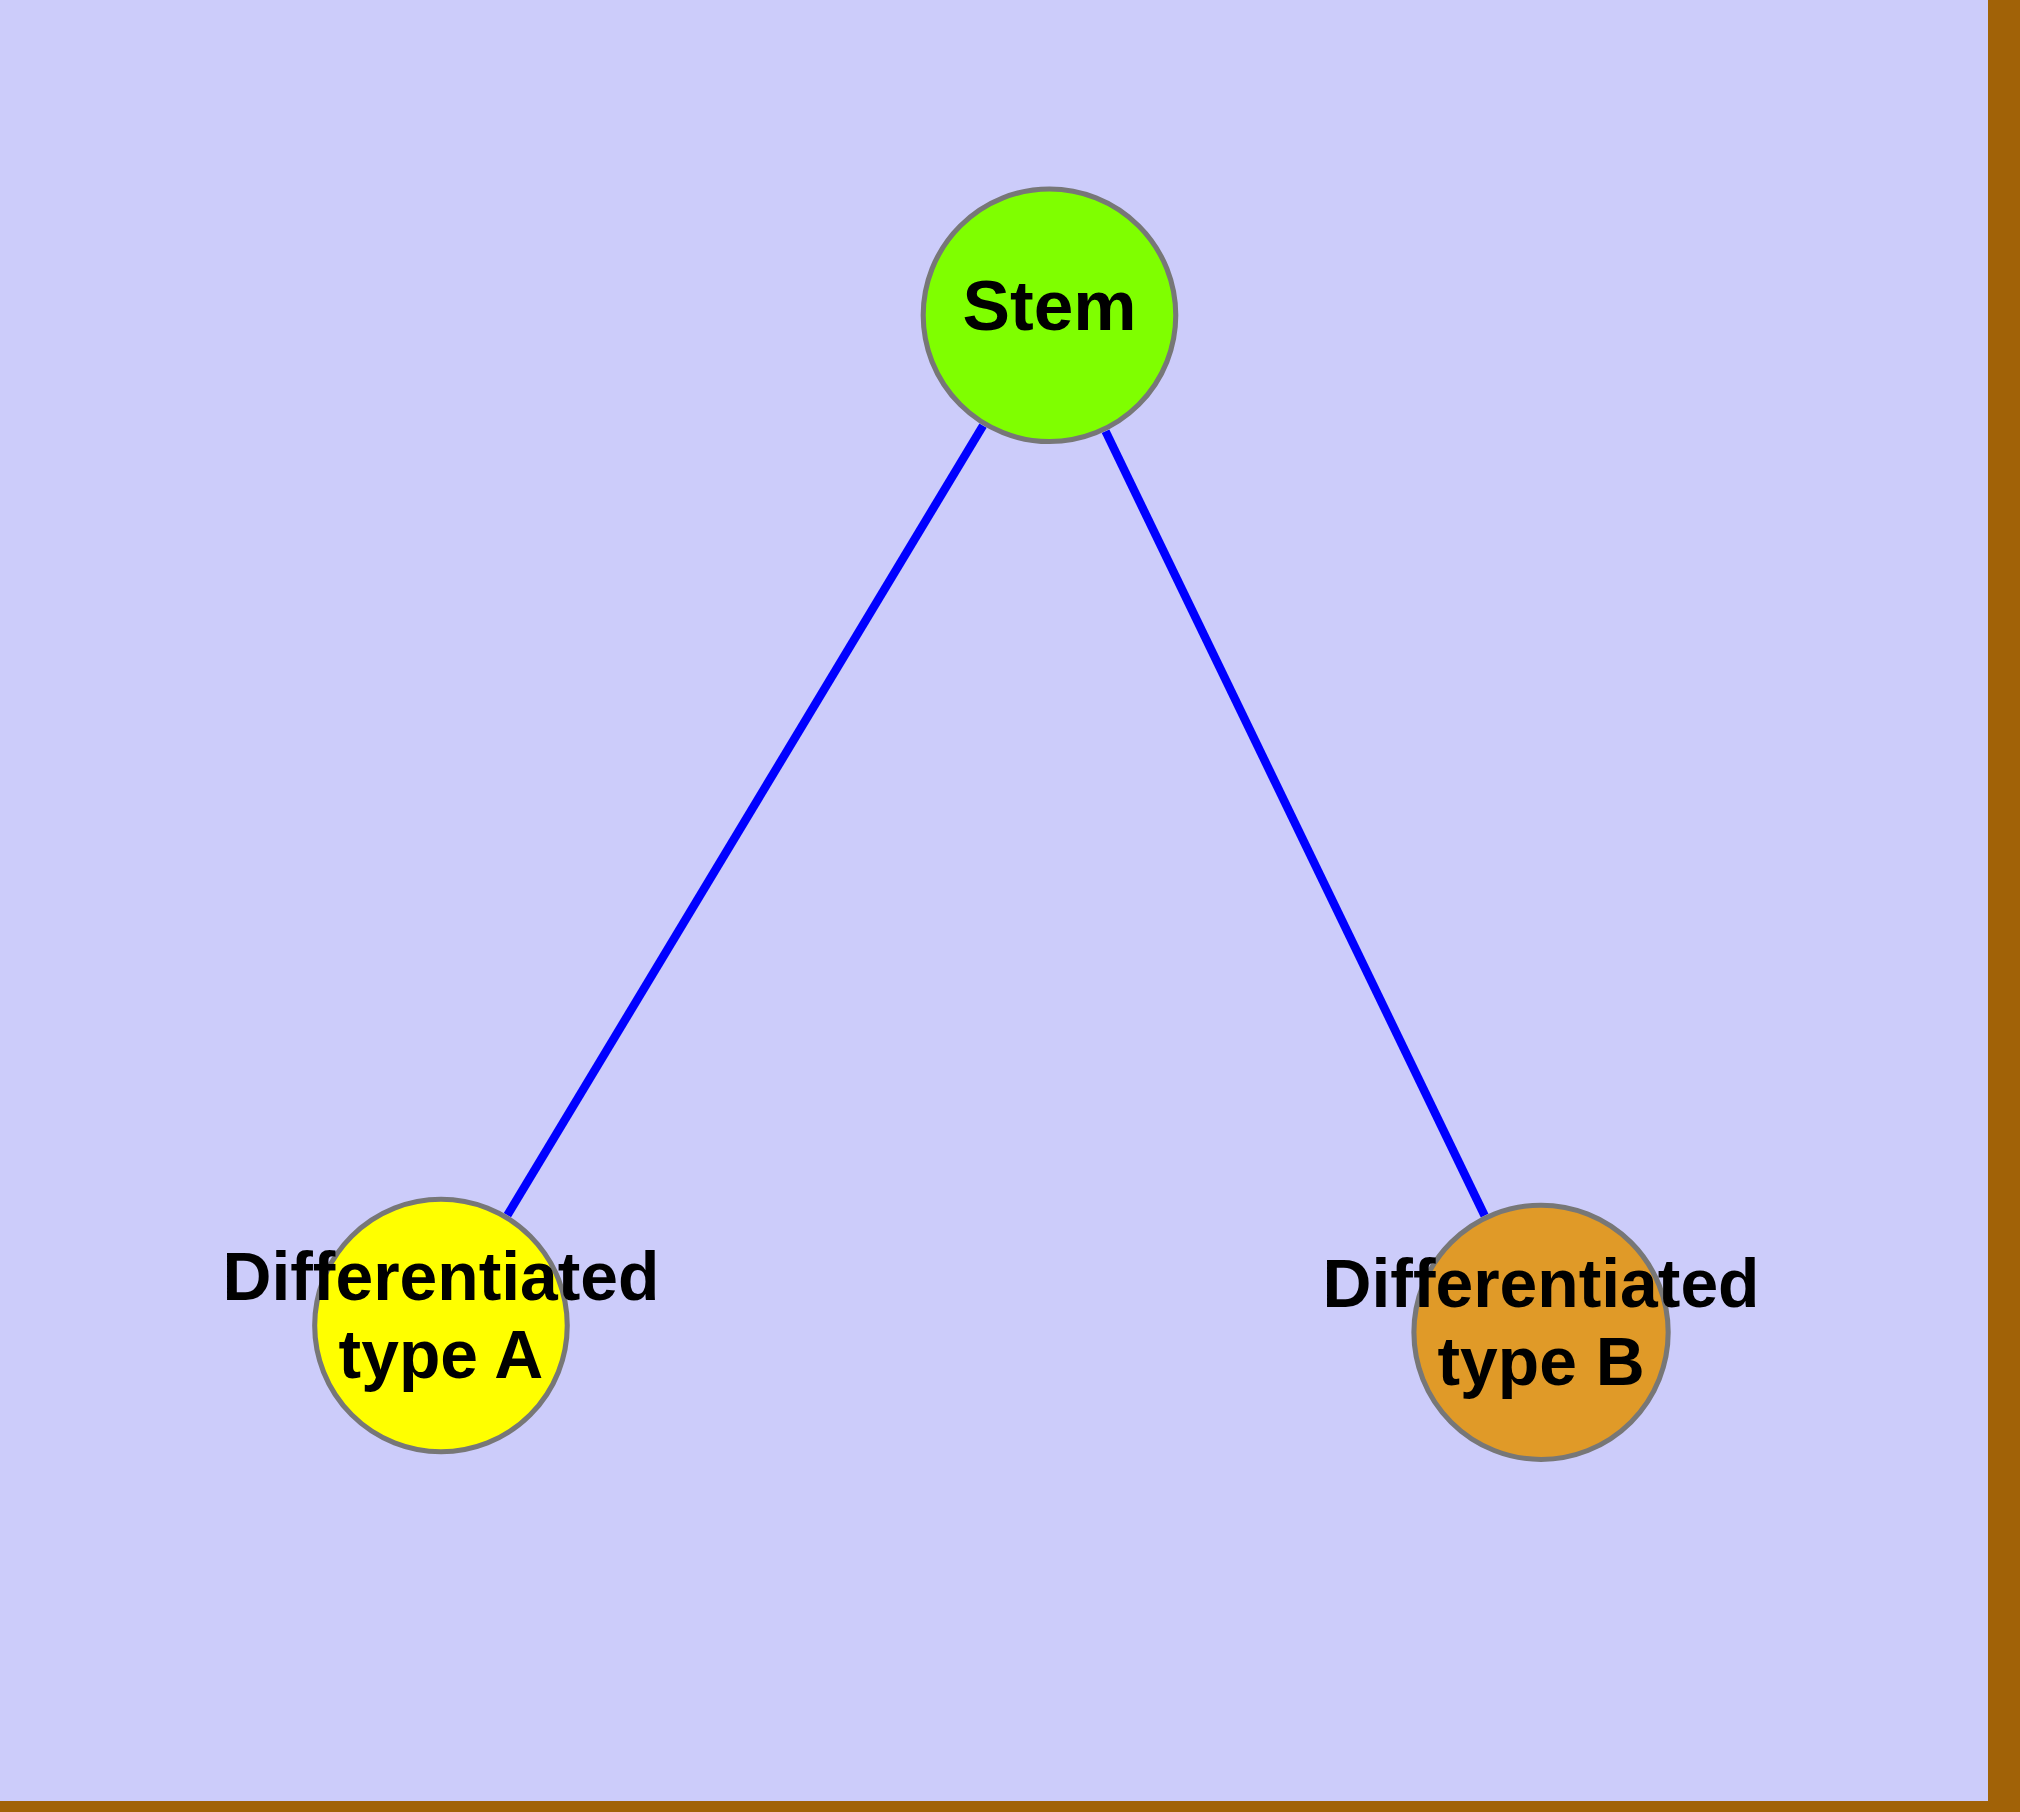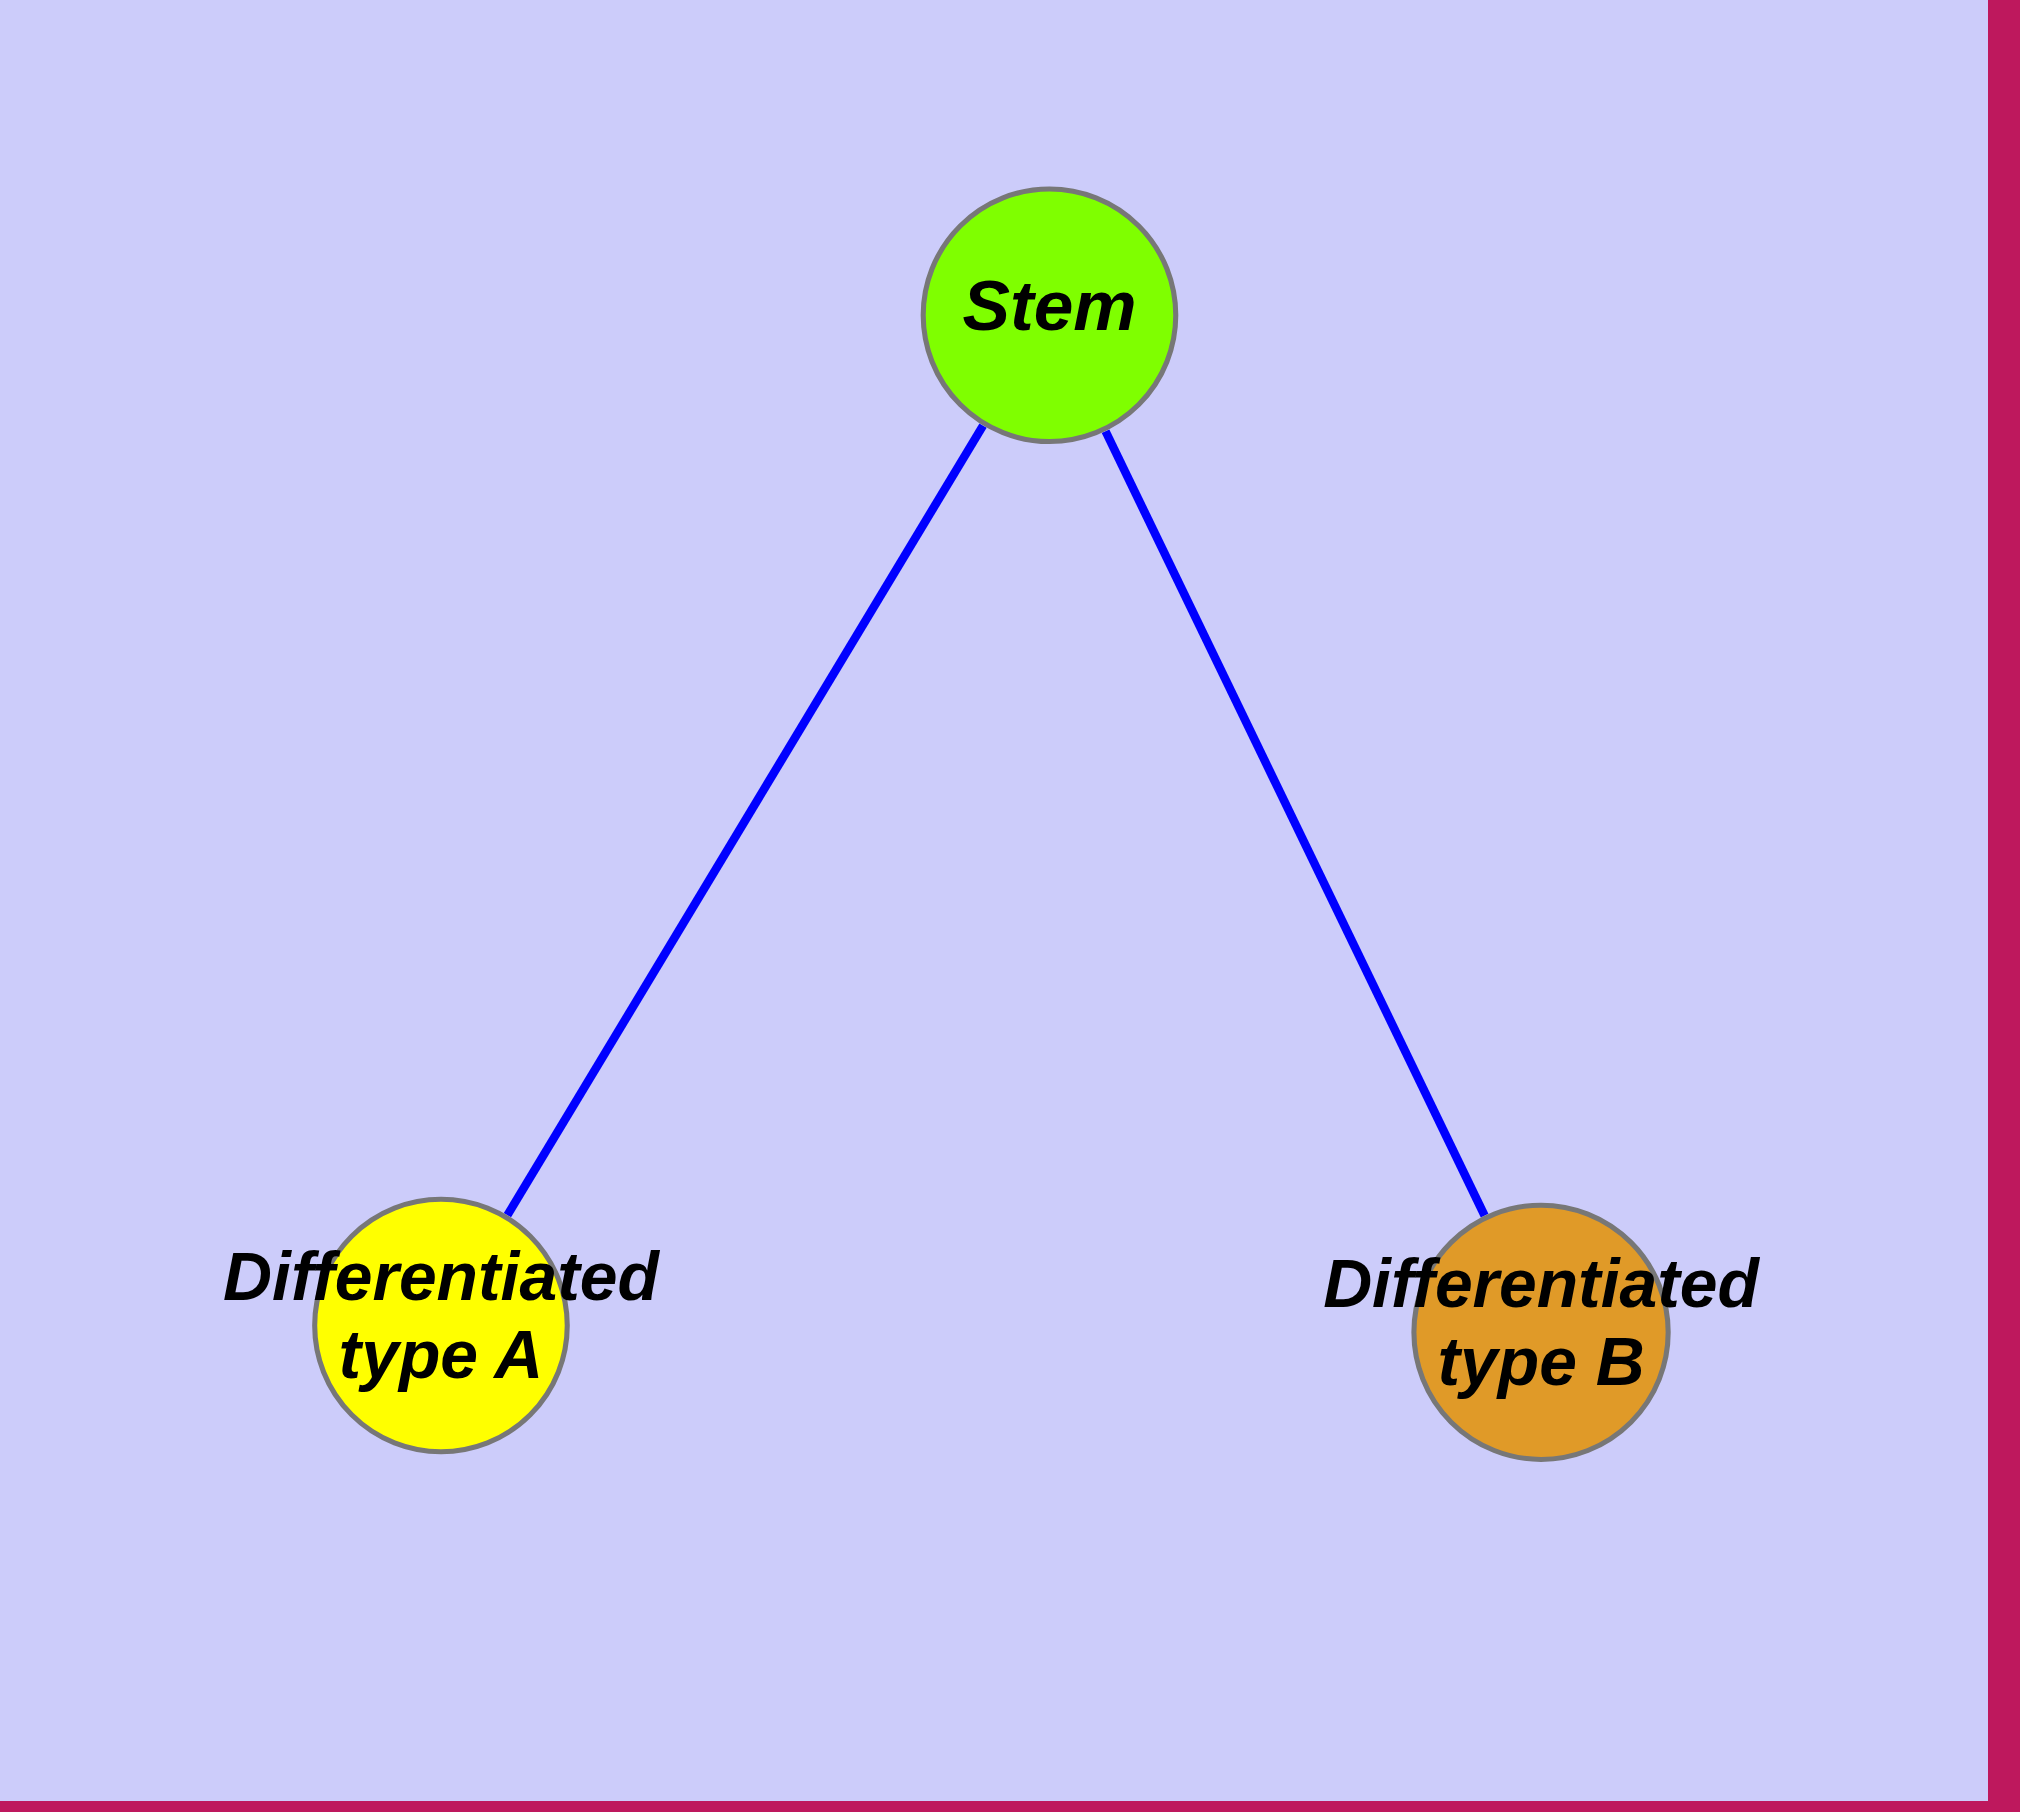--- a/index.html
+++ b/index.html
@@ -40,21 +40,21 @@
     fill: #000000;
     stroke: none;
     text-anchor: middle;
     font-family: "Liberation Sans", sans-serif;
     paint-order: normal;
   }
 </style>
 </head>
 <body>
 
-<div id="canvas" style="background: #be185d; font-style: italic;">
+<div id="canvas" style="background: #a16207;">
 
   <div id="plot-bg" style="background: rgb(204, 204, 250);"></div>
 
   <svg id="graph-svg" viewBox="0 0 2384 2138" xmlns="http://www.w3.org/2000/svg">
     <g id="edges-layer">
         <line x1="1159.5718734594218" y1="502.2037978222412" x2="598.4281265405782" y2="1433.796202177759" stroke="#0000ff" stroke-width="10" stroke-linecap="butt"></line>
         <line x1="1304.1456364021215" y1="508.8530408319755" x2="1751.4191949373383" y2="1434.2466102151825" stroke="#0000ff" stroke-width="10" stroke-linecap="butt"></line>
       </g>
     <g id="nodes-layer">
         <circle cx="1238" cy="372" r="149" fill="#7fff00" stroke="#777777" stroke-width="6"></circle>

